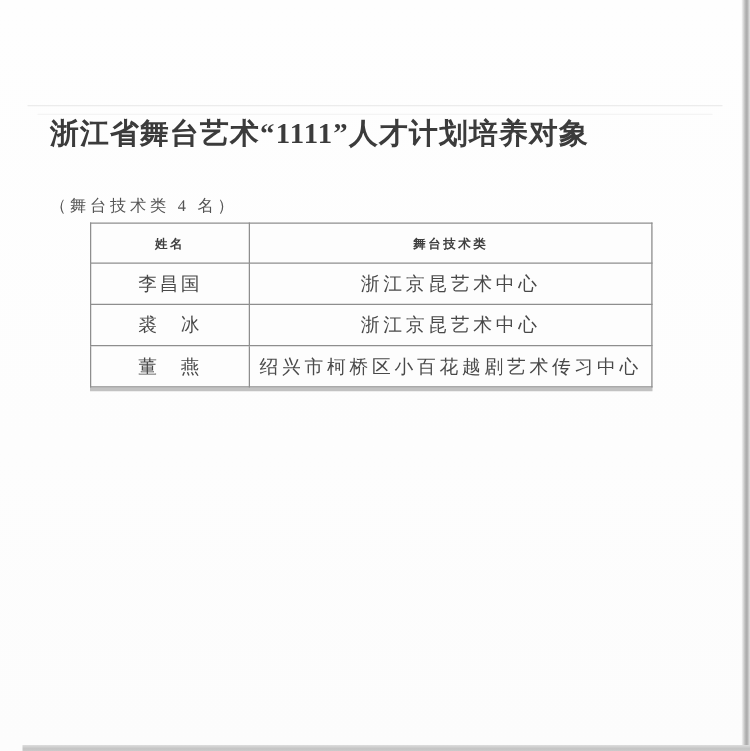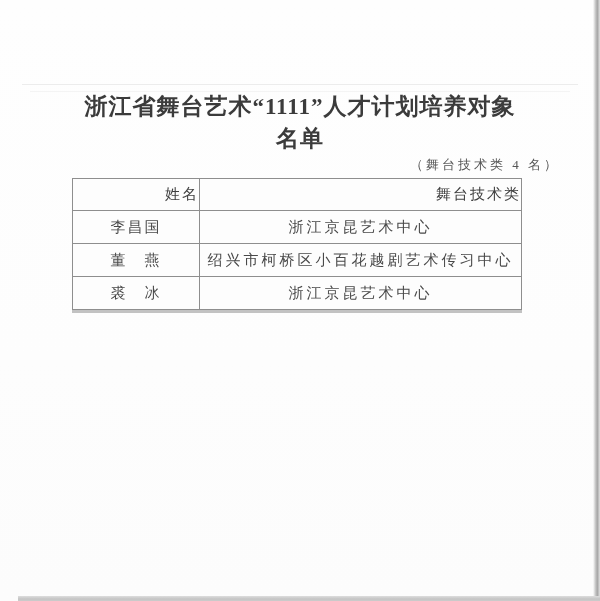--- a/index.html
+++ b/index.html
@@ -52,33 +52,32 @@
     bottom: 0;
     width: 582px;
     height: 5px;
     background: linear-gradient(to bottom, #dddddd 0%, #c4c4c4 60%, #cccccc 100%);
   }
   .doc-title {
     position: absolute;
     left: 40px;
     top: 91px;
     width: 520px;
-    text-align: center;
     font-weight: bold;
     font-size: 23px;
     line-height: 32px;
     letter-spacing: 1px;
     color: #3b3b3b;
   }
   .doc-subtitle {
     position: absolute;
     left: 40px;
     top: 156px;
     width: 520px;
-    text-align: right;
+    text-align: left;
     font-size: 13px;
     letter-spacing: 3px;
     color: #555555;
   }
   table.roster {
     position: absolute;
     left: 72px;
     top: 178px;
     width: 449px;
     border-collapse: collapse;
@@ -90,25 +89,24 @@
   table.roster td {
     border: 1px solid #8e8e8e;
     text-align: center;
     vertical-align: middle;
     padding: 0;
     overflow: hidden;
     white-space: nowrap;
   }
   table.roster th {
     height: 31px;
-    font-size: 15px;
-    font-weight: normal;
+    font-size: 10px;
+    font-weight: bold;
     letter-spacing: 2px;
     color: #3f3f3f;
-    text-align: right;
   }
   table.roster td {
     height: 32px;
     font-size: 15px;
     color: #494949;
   }
   .col-name  { width: 127px; }
   .col-unit  { width: 322px; }
   td.name-cell { letter-spacing: 2px; }
   td.unit-cell { letter-spacing: 3px; }
@@ -116,21 +114,20 @@
 </head>
 <body>
 
 <div class="page">
 
   <div class="scan-line-top"></div>
   <div class="scan-line-top2"></div>
 
   <div class="doc-title">
     <div>浙江省舞台艺术“1111”人才计划培养对象</div>
-    <div>名单</div>
   </div>
 
   <div class="doc-subtitle">（舞台技术类 4 名）</div>
 
   <table class="roster">
     <colgroup>
       <col class="col-name">
       <col class="col-unit">
     </colgroup>
     <thead>
@@ -138,26 +135,26 @@
         <th>姓名</th>
         <th>舞台技术类</th>
       </tr>
     </thead>
     <tbody>
       <tr>
         <td class="name-cell">李昌国</td>
         <td class="unit-cell">浙江京昆艺术中心</td>
       </tr>
       <tr>
+        <td class="name-cell">裘　冰</td>
+        <td class="unit-cell">浙江京昆艺术中心</td>
+      </tr>
+      <tr>
         <td class="name-cell">董　燕</td>
         <td class="unit-cell">绍兴市柯桥区小百花越剧艺术传习中心</td>
-      </tr>
-      <tr>
-        <td class="name-cell">裘　冰</td>
-        <td class="unit-cell">浙江京昆艺术中心</td>
       </tr>
     </tbody>
   </table>
 
   <div class="scan-edge-right"></div>
   <div class="scan-edge-bottom"></div>
 
 </div>
 
 </body></html>

